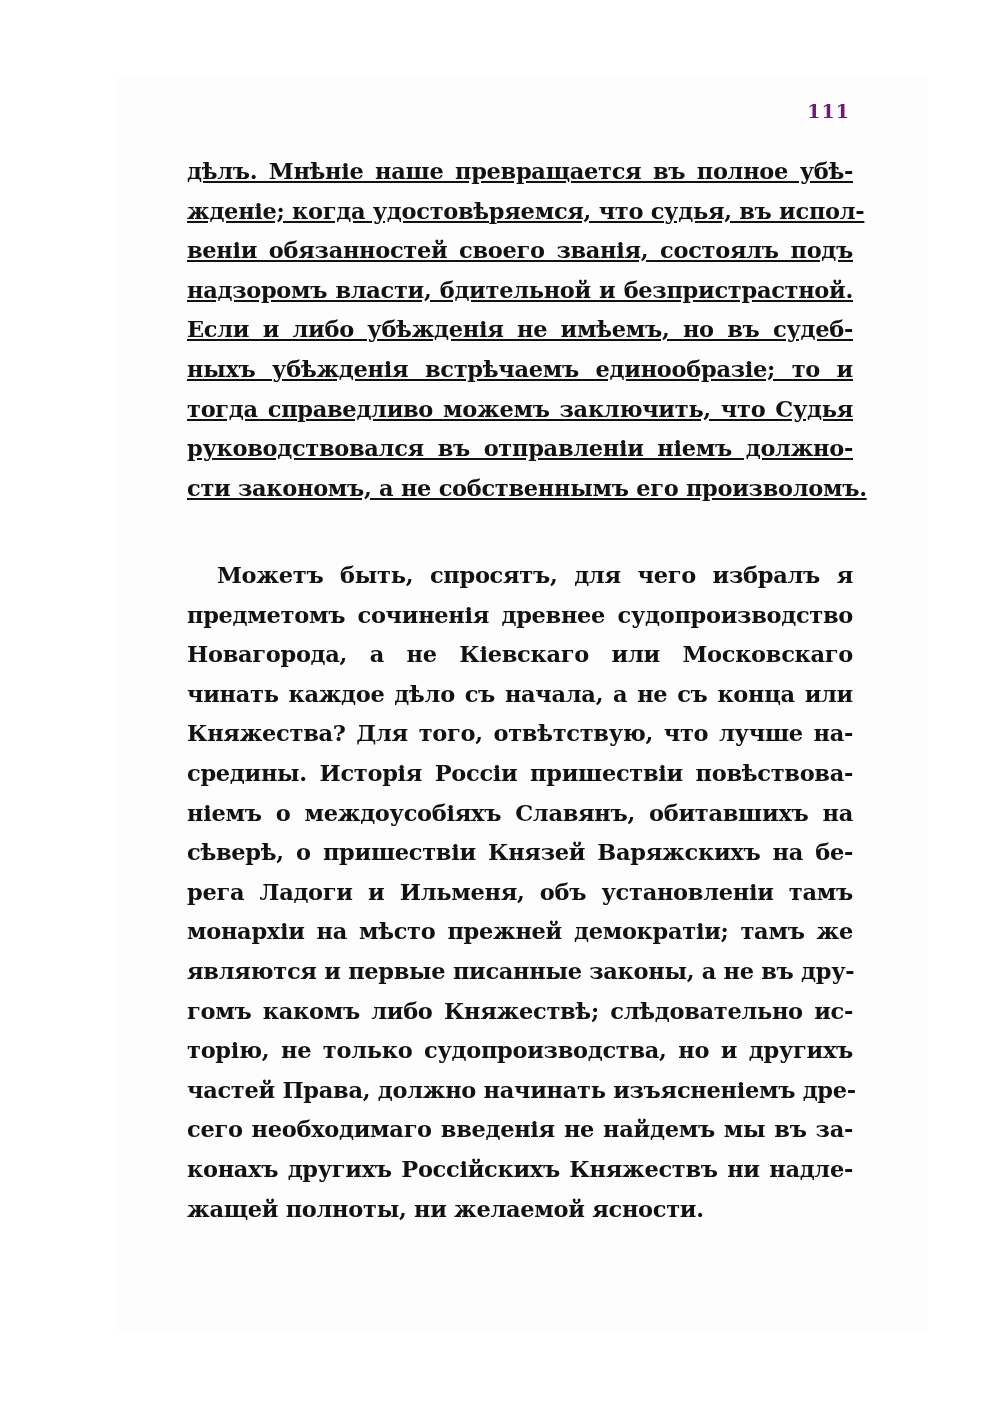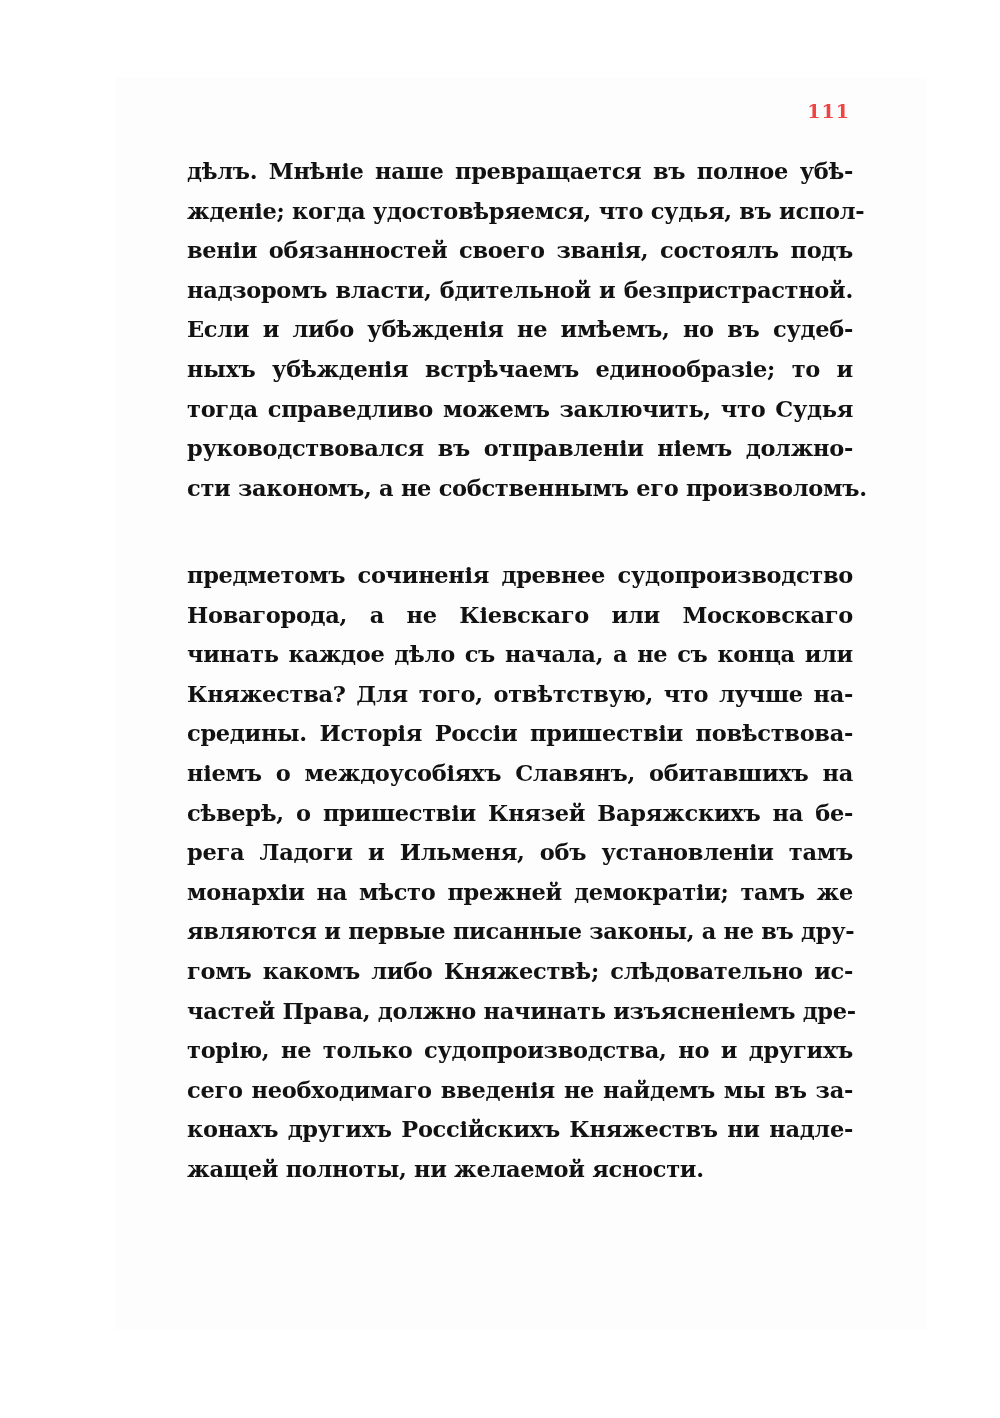--- a/index.html
+++ b/index.html
@@ -21,21 +21,21 @@
       height: 1253px;
       background: #fdfdfd;
     }
     .page-number {
       position: absolute;
       top: 100px;
       right: 150px;
       font-family: "DejaVu Serif", serif;
       font-weight: bold;
       font-size: 19px;
-      color: #ef4444;
+      color: #701a75;
       letter-spacing: 1px;
     }
     .text-block {
       position: absolute;
       left: 187px;
       width: 666px;
       font-family: "DejaVu Serif", serif;
       font-weight: bold;
       font-size: 22.5px;
       color: #121212;
@@ -47,21 +47,21 @@
       text-align: justify;
       text-align-last: justify;
       letter-spacing: -0.3px;
     }
     .text-line.last {
       text-align-last: left;
     }
     .text-line.indent {
       padding-left: 30px;
     }
-    #para-1 { top: 152px; }
+    #para-1 { top: 152px; text-decoration: underline; }
     #para-2 { top: 556px; }
   </style>
 </head>
 <body>
 
 <div class="page-sheet"></div>
 
 <div class="page-number">111</div>
 
 <div class="text-block" id="para-1">
@@ -70,29 +70,30 @@
   <div class="text-line">веніи обязанностей своего званія, состоялъ подъ</div>
   <div class="text-line">надзоромъ власти, бдительной и безпристрастной.</div>
   <div class="text-line">Если и либо убѣжденія не имѣемъ, но въ судеб-</div>
   <div class="text-line">ныхъ убѣжденія встрѣчаемъ единообразіе; то и</div>
   <div class="text-line">тогда справедливо можемъ заключить, что Судья</div>
   <div class="text-line">руководствовался въ отправленіи ніемъ должно-</div>
   <div class="text-line">сти закономъ, а не собственнымъ его произволомъ.</div>
 </div>
 
 <div class="text-block" id="para-2">
+  <div class="text-line indent">Можетъ быть, спросятъ, для чего избралъ я</div>
   <div class="text-line">предметомъ сочиненія древнее судопроизводство</div>
   <div class="text-line">Новагорода, а не Кіевскаго или Московскаго</div>
   <div class="text-line">чинать каждое дѣло съ начала, а не съ конца или</div>
   <div class="text-line">Княжества? Для того, отвѣтствую, что лучше на-</div>
   <div class="text-line">средины. Исторія Россіи пришествіи повѣствова-</div>
   <div class="text-line">ніемъ о междоусобіяхъ Славянъ, обитавшихъ на</div>
   <div class="text-line">сѣверѣ, о пришествіи Князей Варяжскихъ на бе-</div>
   <div class="text-line">рега Ладоги и Ильменя, объ установленіи тамъ</div>
   <div class="text-line">монархіи на мѣсто прежней демократіи; тамъ же</div>
   <div class="text-line">являются и первые писанные законы, а не въ дру-</div>
   <div class="text-line">гомъ какомъ либо Княжествѣ; слѣдовательно ис-</div>
+  <div class="text-line">торію, не только судопроизводства, но и другихъ</div>
   <div class="text-line">частей Права, должно начинать изъясненіемъ дре-</div>
-  <div class="text-line">торію, не только судопроизводства, но и другихъ</div>
   <div class="text-line">сего необходимаго введенія не найдемъ мы въ за-</div>
   <div class="text-line">конахъ другихъ Россійскихъ Княжествъ ни надле-</div>
   <div class="text-line last">жащей полноты, ни желаемой ясности.</div>
 </div>
 
 </body></html>

